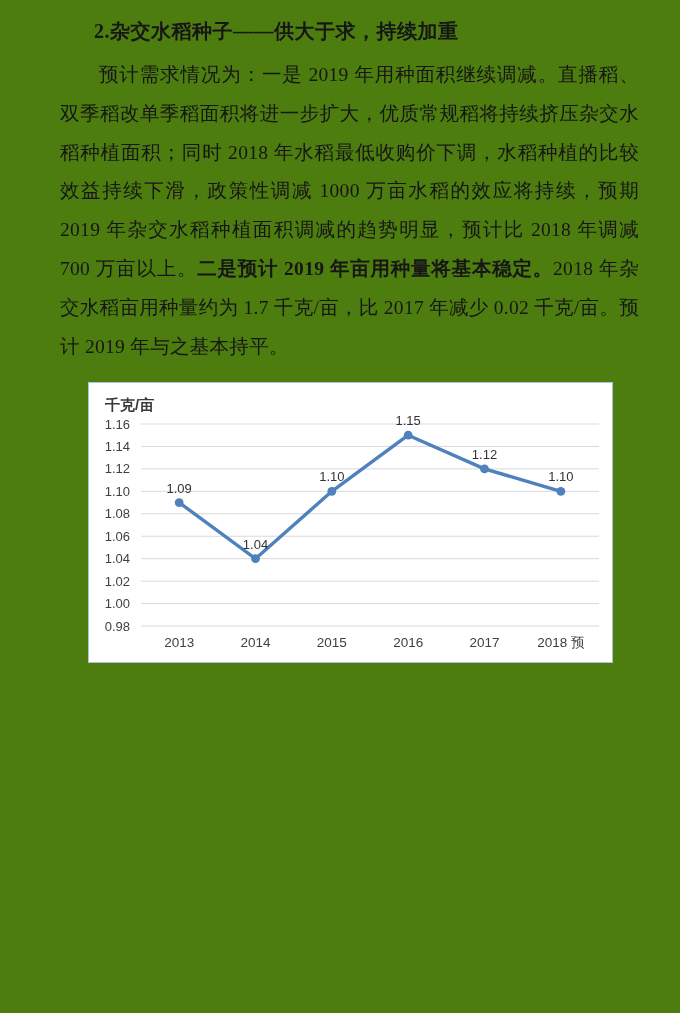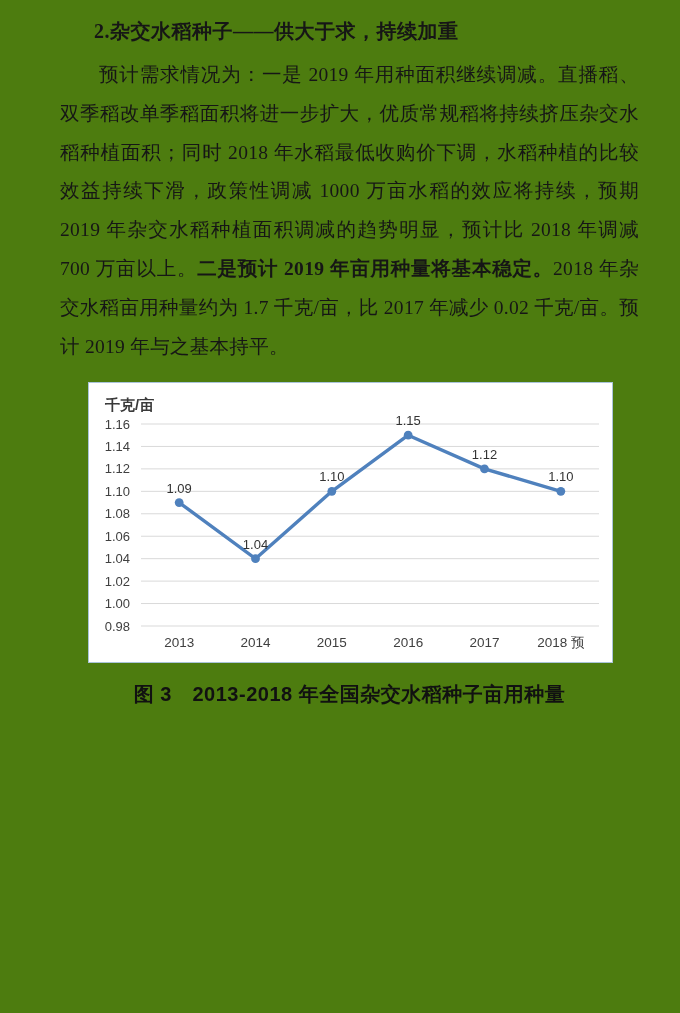--- a/index.html
+++ b/index.html
@@ -107,15 +107,14 @@
         <circle cx="319.1666666666667" cy="52.222222222222236" r="4.4" fill="#4f81bd"></circle>
         <text class="dlabel" x="319.1666666666667" y="42.222222222222236" text-anchor="middle">1.15</text>
         <circle cx="395.5" cy="85.88888888888869" r="4.4" fill="#4f81bd"></circle>
         <text class="dlabel" x="395.5" y="75.88888888888869" text-anchor="middle">1.12</text>
         <circle cx="471.8333333333333" cy="108.33333333333317" r="4.4" fill="#4f81bd"></circle>
         <text class="dlabel" x="471.8333333333333" y="98.33333333333317" text-anchor="middle">1.10</text>
         <text class="unit" x="16" y="27">千克/亩</text>
       </svg>
   </div>
 
-  <div class="figure-caption">图 3　2013-2018 年全国杂交水稻种子亩用种量</div>
 
 </div>
 
 </body></html>

